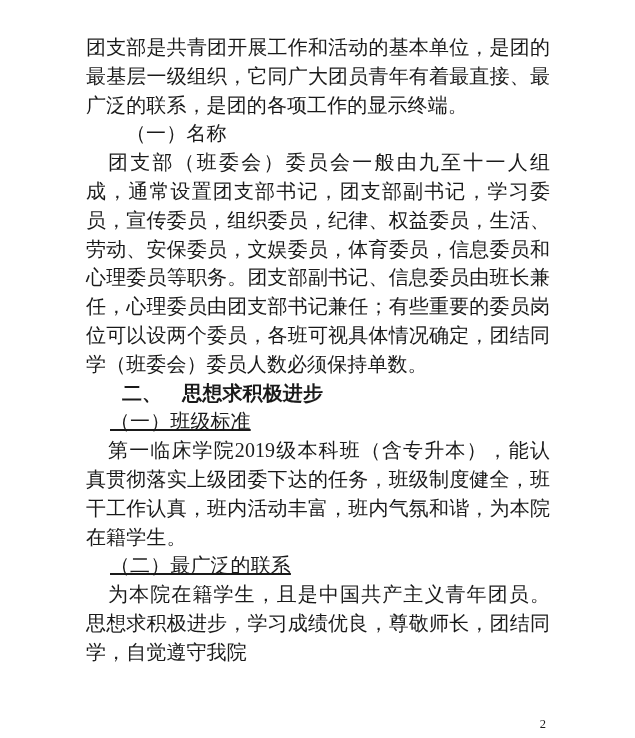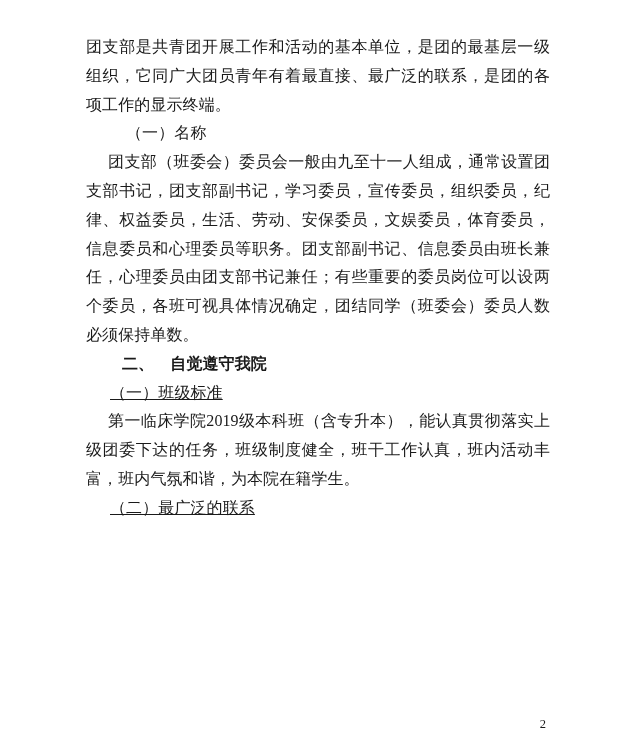--- a/index.html
+++ b/index.html
@@ -18,21 +18,21 @@
   }
   .content {
     position: absolute;
     left: 86px;
     top: 33px;
     width: 464px;
   }
   .content p {
     margin: 0;
     padding: 0;
-    font-size: 16px;
+    font-size: 20px;
     line-height: 28.8px;
     text-align: justify;
     letter-spacing: 0.1px;
     word-break: break-all;
   }
   
   .p-flush { text-indent: 0; }
   
   .p-indent { text-indent: 22px; }
   
@@ -55,19 +55,20 @@
   }
 </style>
 </head>
 <body>
 
 <div class="page">
   <div class="content">
     <p class="p-flush">团支部是共青团开展工作和活动的基本单位，是团的最基层一级组织，它同广大团员青年有着最直接、最广泛的联系，是团的各项工作的显示终端。</p>
     <p class="h-sub">（一）名称</p>
     <p class="p-indent">团支部（班委会）委员会一般由九至十一人组成，通常设置团支部书记，团支部副书记，学习委员，宣传委员，组织委员，纪律、权益委员，生活、劳动、安保委员，文娱委员，体育委员，信息委员和心理委员等职务。团支部副书记、信息委员由班长兼任，心理委员由团支部书记兼任；有些重要的委员岗位可以设两个委员，各班可视具体情况确定，团结同学（班委会）委员人数必须保持单数。</p>
-    <p class="h-main">二、　自觉遵守我院</p>
+    <p class="h-main">二、　思想求积极进步</p>
     <p class="h-sub2">（一）班级标准</p>
     <p class="p-indent">第一临床学院2019级本科班（含专升本），能认真贯彻落实上级团委下达的任务，班级制度健全，班干工作认真，班内活动丰富，班内气氛和谐，为本院在籍学生。</p>
     <p class="h-sub2">（二）最广泛的联系</p>
+    <p class="p-indent">为本院在籍学生，且是中国共产主义青年团员。思想求积极进步，学习成绩优良，尊敬师长，团结同学，自觉遵守我院</p>
   </div>
   <div class="footer">2</div>
 </div>
 
 </body></html>

